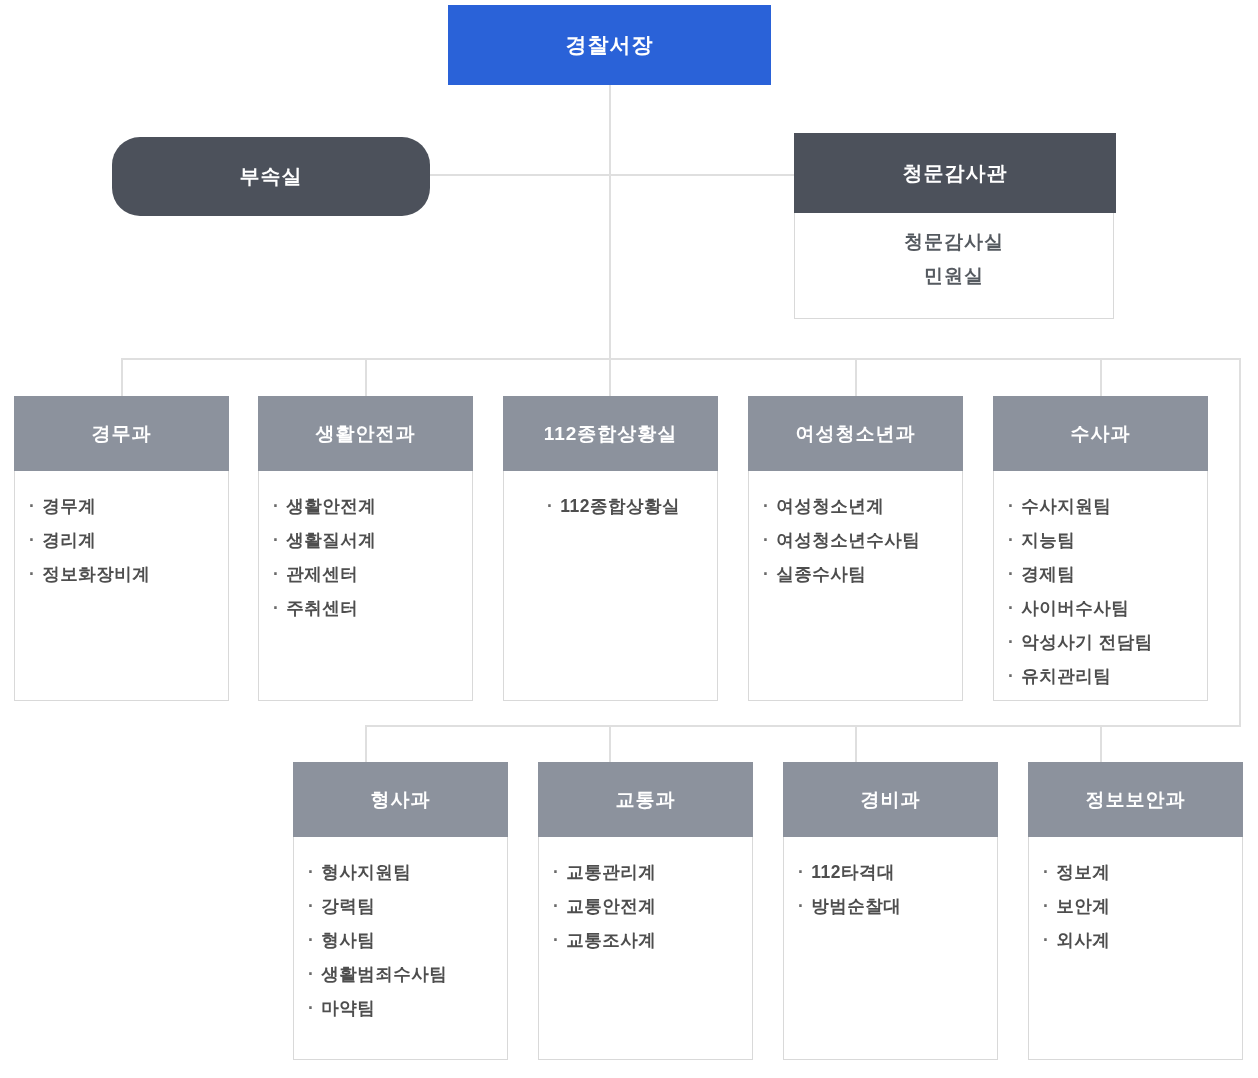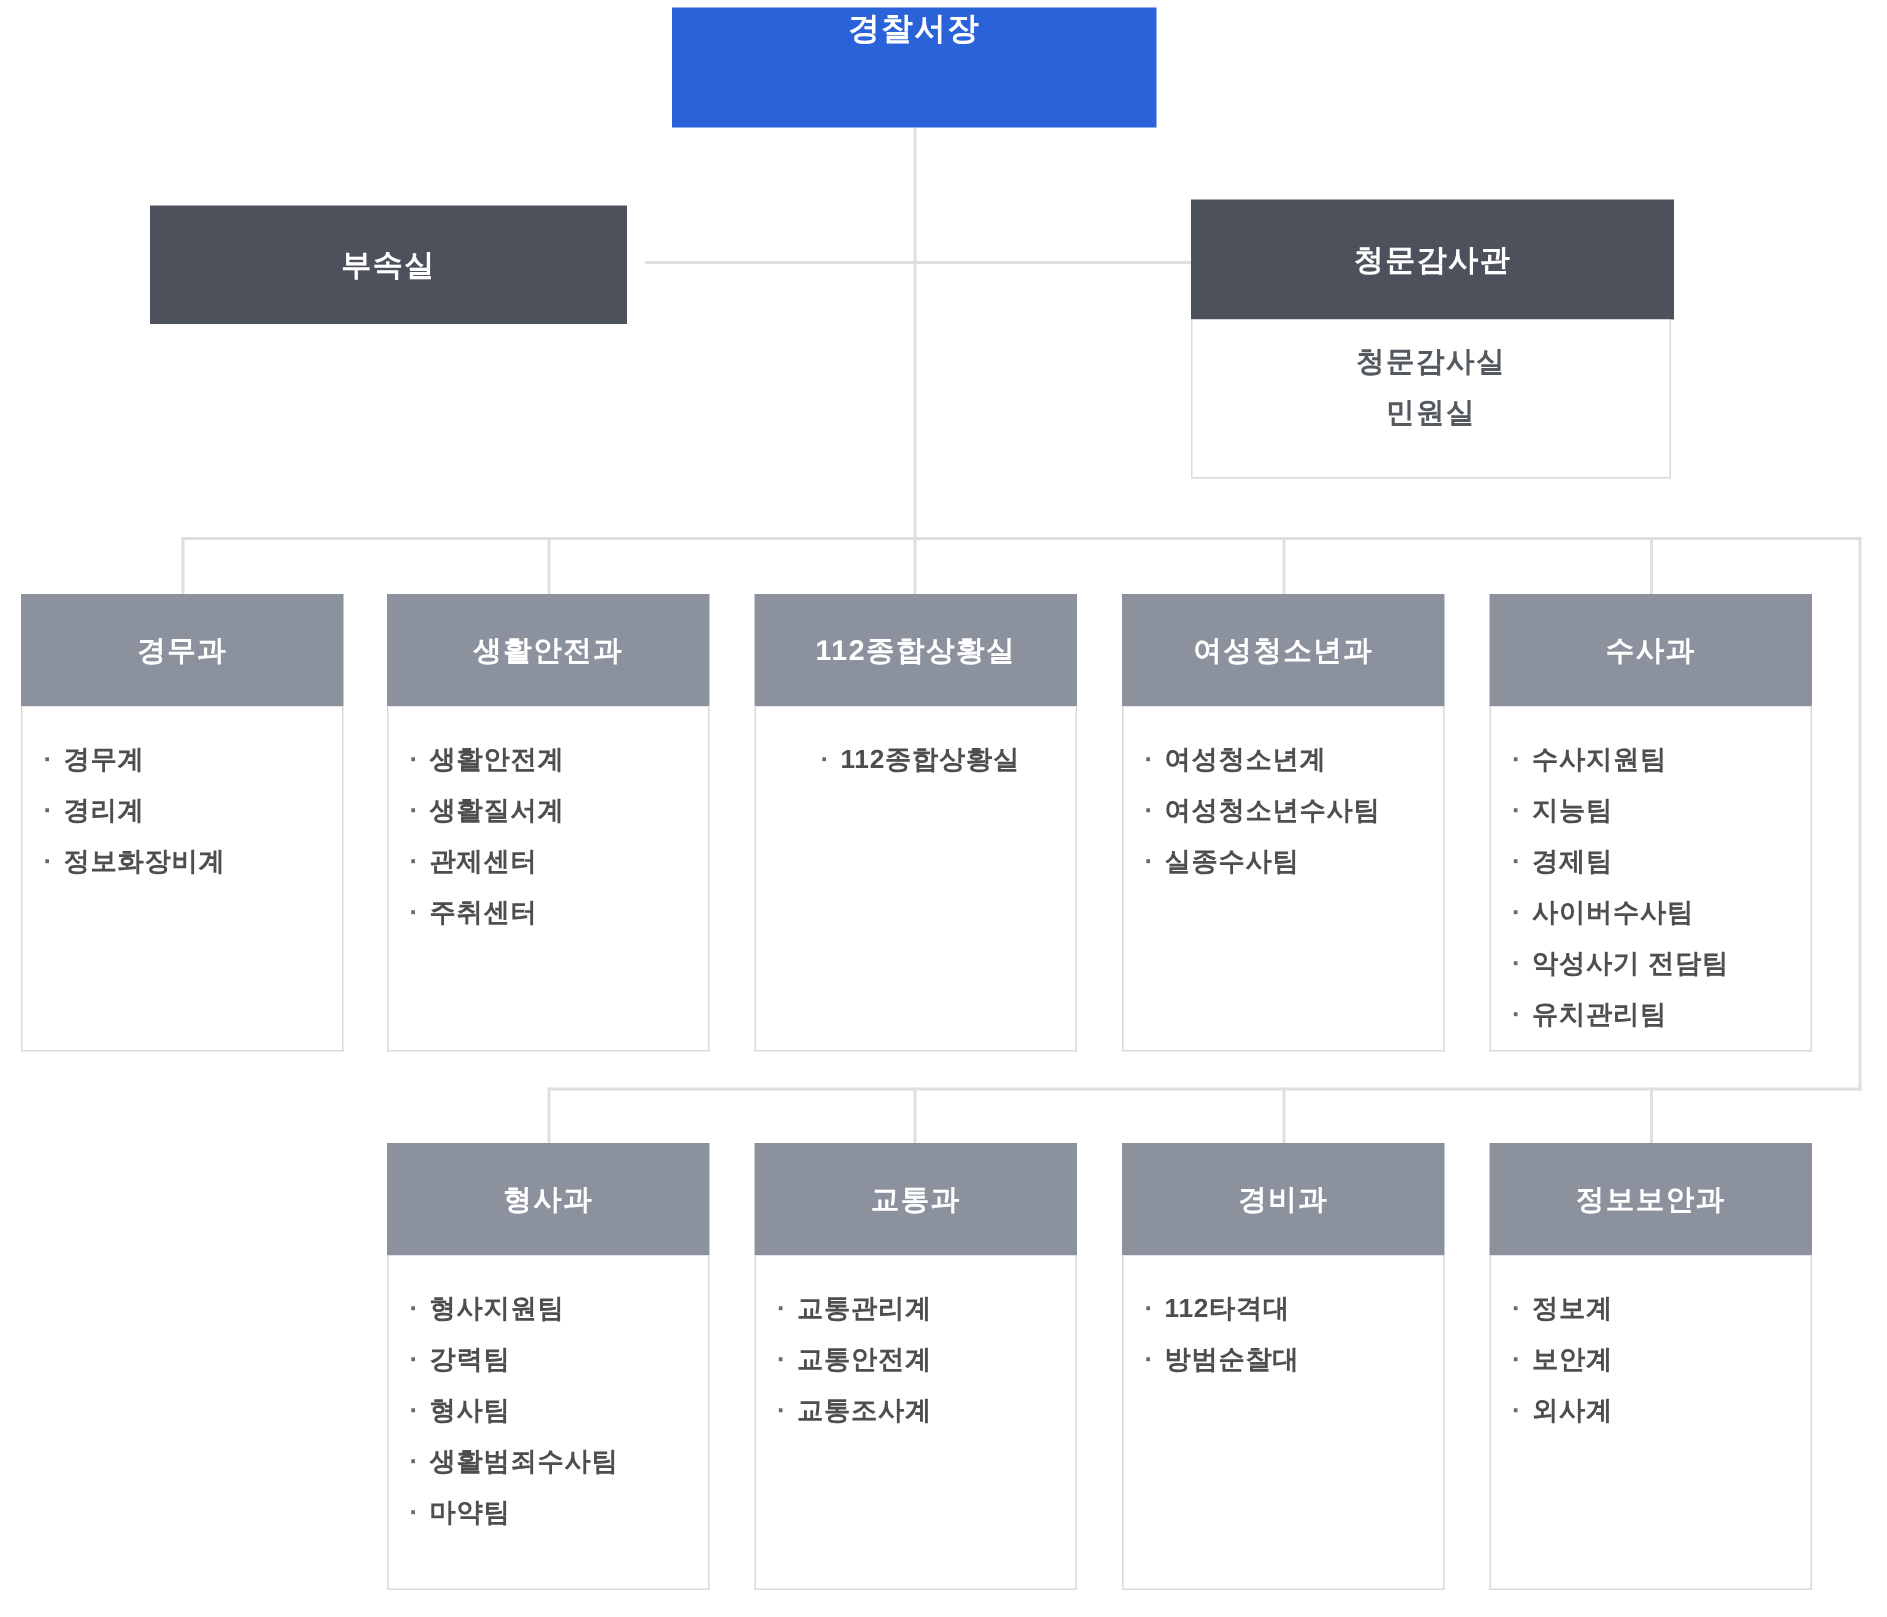--- a/index.html
+++ b/index.html
@@ -23,35 +23,35 @@
   .ln.v { width: 2px; }
   .ln.h { height: 2px; }
 
   
   .root-node {
     position: absolute;
     left: 448px; top: 5px;
     width: 323px; height: 80px;
     background: #2a62d8;
     color: #ffffff;
-    display: flex; align-items: flex-start; justify-content: center;
+    display: flex; align-items: center; justify-content: center;
     font-size: 21px; font-weight: 700;
     letter-spacing: 1px;
   }
 
   
   .dark-node {
     position: absolute;
     background: #4c515b;
     color: #ffffff;
     display: flex; align-items: center; justify-content: center;
     font-size: 20px; font-weight: 700;
     letter-spacing: 1px;
   }
-  .annex-node { left: 100px; top: 137px; width: 318px; height: 79px; }
+  .annex-node { left: 112px; top: 137px; width: 318px; height: 79px; border-radius: 28px; }
   .audit-node { left: 794px; top: 133px; width: 322px; height: 80px; }
 
   .audit-body {
     position: absolute;
     left: 794px; top: 213px;
     width: 320px; height: 106px;
     background: #ffffff;
     border: 1px solid #d9d9d9;
     border-top: none;
     display: flex; flex-direction: column;
@@ -66,21 +66,21 @@
 
   
   .col {
     position: absolute;
     width: 215px;
     display: flex;
     flex-direction: column;
     box-sizing: border-box;
   }
   .row1 .col, .col.r1 { top: 396px; height: 305px; }
-  .col.r2 { top: 762px; height: 298px; }
+  .col.r2 { top: 762px; height: 298px; margin-left: 35px; }
   .col .hdr {
     height: 75px;
     flex: 0 0 75px;
     background: #8c929d;
     color: #ffffff;
     display: flex; align-items: center; justify-content: center;
     font-size: 19px; font-weight: 700;
     letter-spacing: 1px;
   }
   .col .bd {

